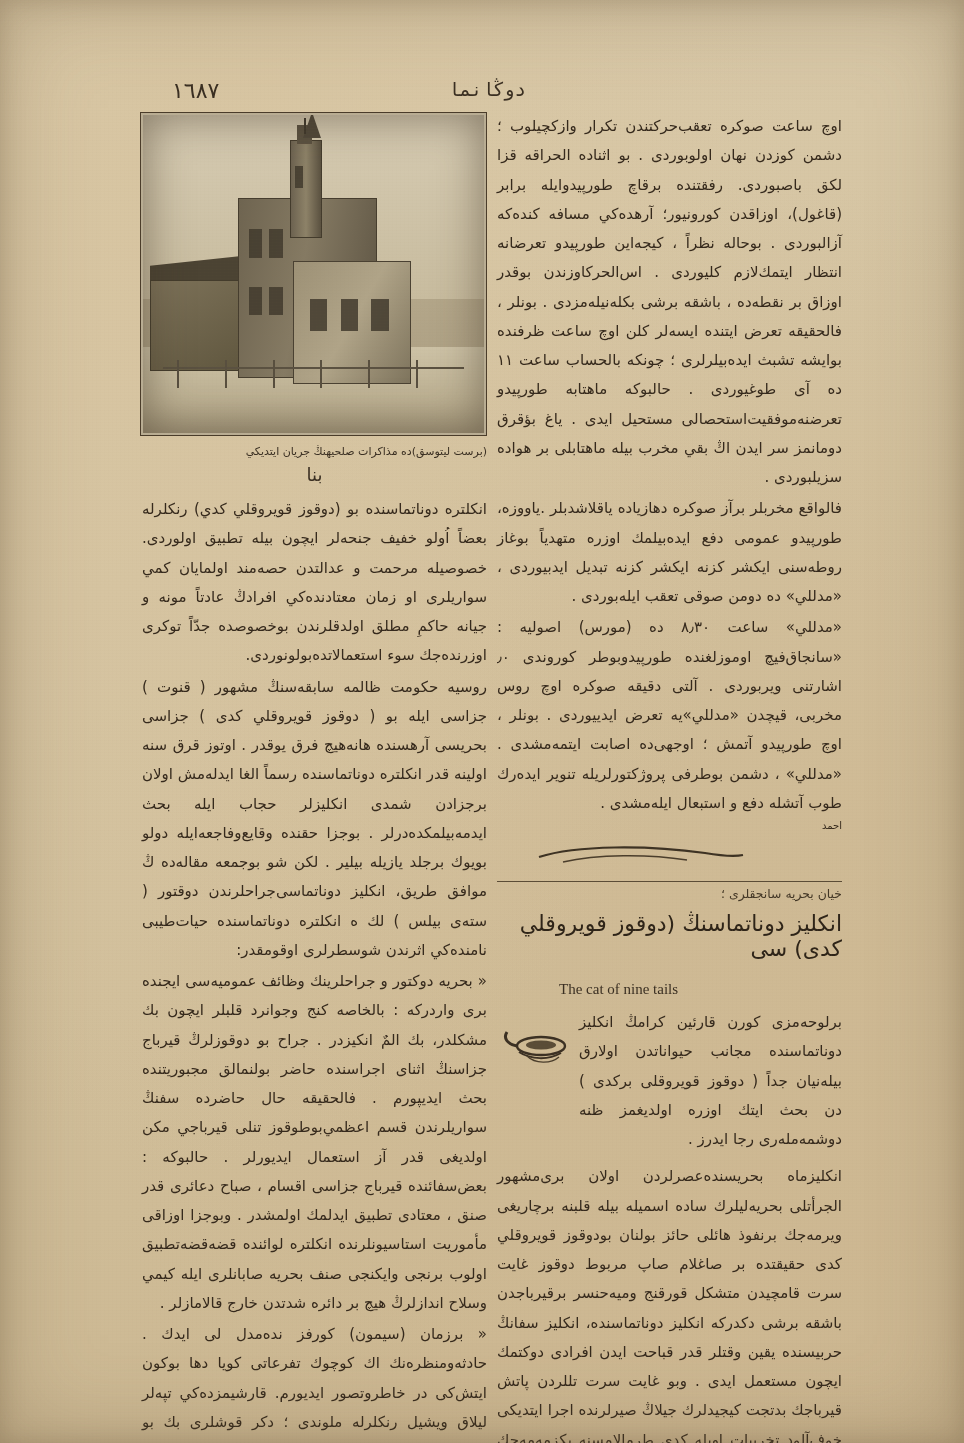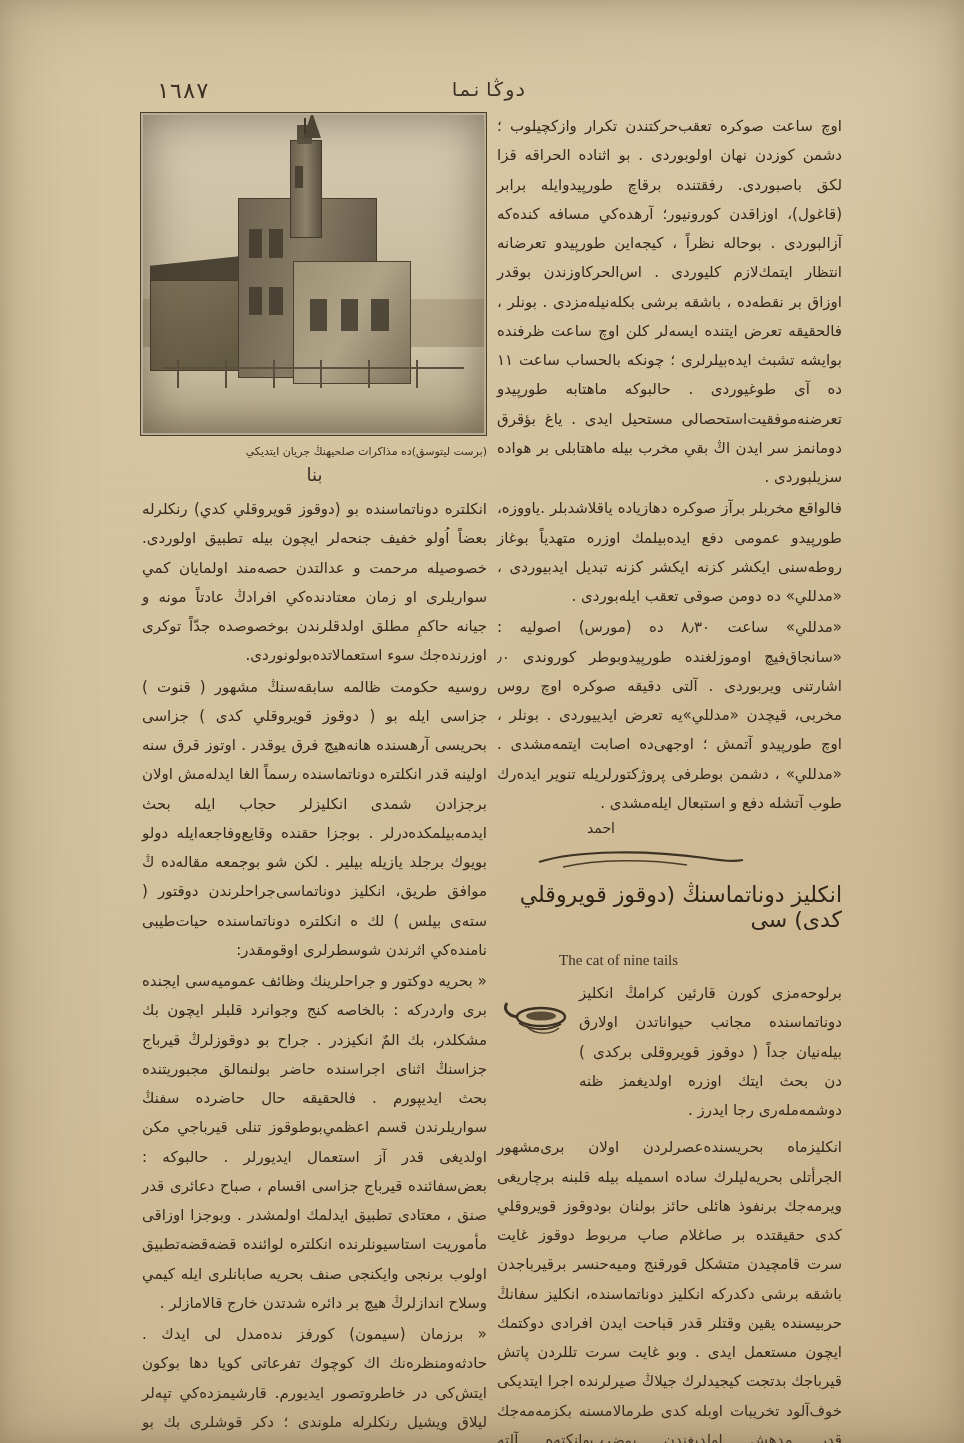--- a/index.html
+++ b/index.html
@@ -45,23 +45,23 @@
   
   .header {
     position: absolute;
     top: 78px;
     left: 140px;
     right: 130px;
     height: 30px;
   }
   .page-number {
     position: absolute;
-    left: 16px;
+    left: 32px;
     top: 0;
-    font-family: Liberation Mono, monospace;
+    font-family: Liberation Sans, sans-serif;
     font-size: 22px;
     color: #3a2f22;
     letter-spacing: 1px;
   }
   .masthead {
     position: absolute;
     left: 50%;
     transform: translateX(-50%);
     top: 0;
     font-size: 19px;
@@ -222,22 +222,22 @@
   }
   .section-mark {
     margin: 6px auto 10px auto;
     text-align: center;
     font-size: 18px;
     color: #3a2f22;
   }
 
   
   .signature {
-    text-align: left;
-    font-size: 14px;
+    text-align: right;
+    font-size: 10px;
     color: #35291c;
     padding-left: 90px;
   }
   .flourish {
     margin: 10px 0 4px 0;
     height: 26px;
     position: relative;
   }
   .flourish svg { position: absolute; left: 40px; top: 0; }
 
@@ -346,20 +346,21 @@
 
     <div class="signature">احمد</div>
 
     <div class="flourish">
       <svg width="210" height="26" viewBox="0 0 210 26" aria-hidden="true">
         <path d="M2 16 C 40 4, 110 4, 168 12 C 180 14, 196 16, 206 14" stroke="#3d3223" stroke-width="2.2" fill="none"></path>
         <path d="M26 21 C 60 13, 112 13, 150 19" stroke="#4a3d2b" stroke-width="1.4" fill="none"></path>
       </svg>
     </div>
 
+    <div class="rule-label">خيان بحريه سانجقلرى ؛</div>
 
     <div class="art-title">انكليز دوناتماسنڭ (دوقوز قويروقلي كدى) سى</div>
     <div class="art-subtitle">The cat of nine tails</div>
 
     <div class="dropcap-row">
       <div class="dropcap">
         <svg width="74" height="64" viewBox="0 0 74 64" aria-hidden="true">
           <ellipse cx="44" cy="34" rx="24" ry="9" fill="none" stroke="#3b3023" stroke-width="2.4"></ellipse>
           <ellipse cx="44" cy="33" rx="15" ry="4.5" fill="#5a4c37"></ellipse>
           <path d="M20 34 C 10 32, 6 26, 10 20" stroke="#3b3023" stroke-width="3" fill="none"></path>

